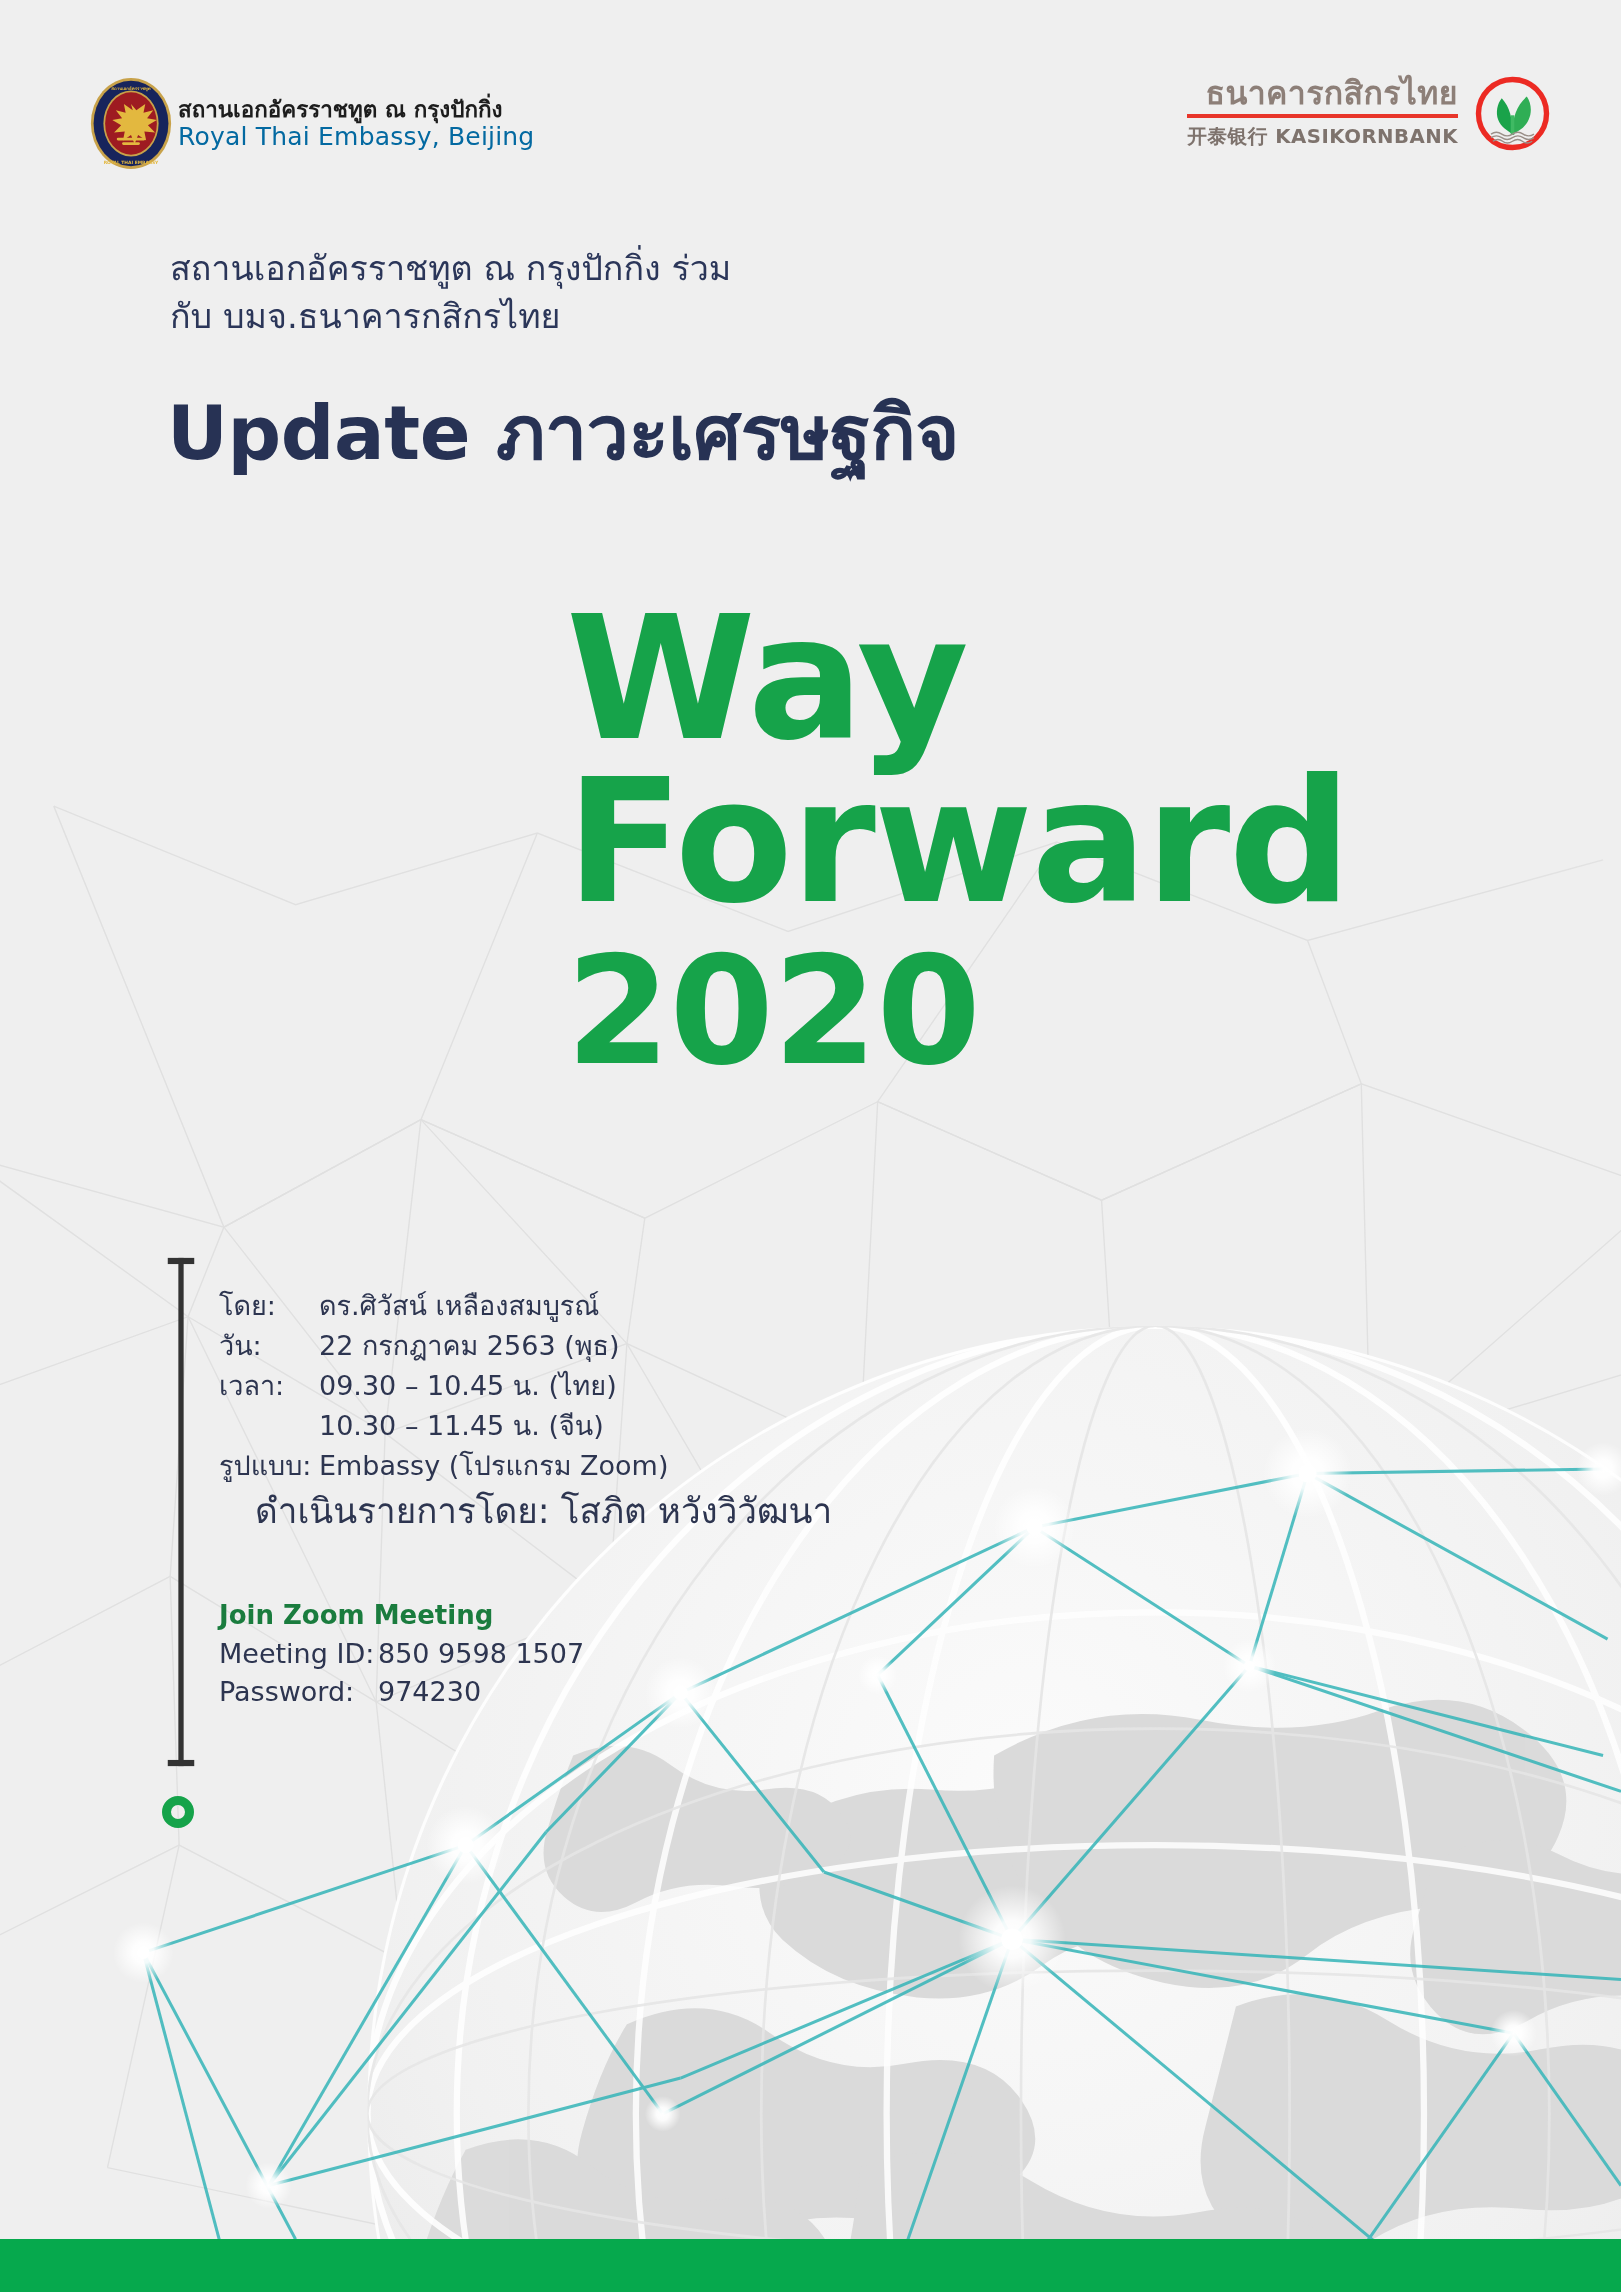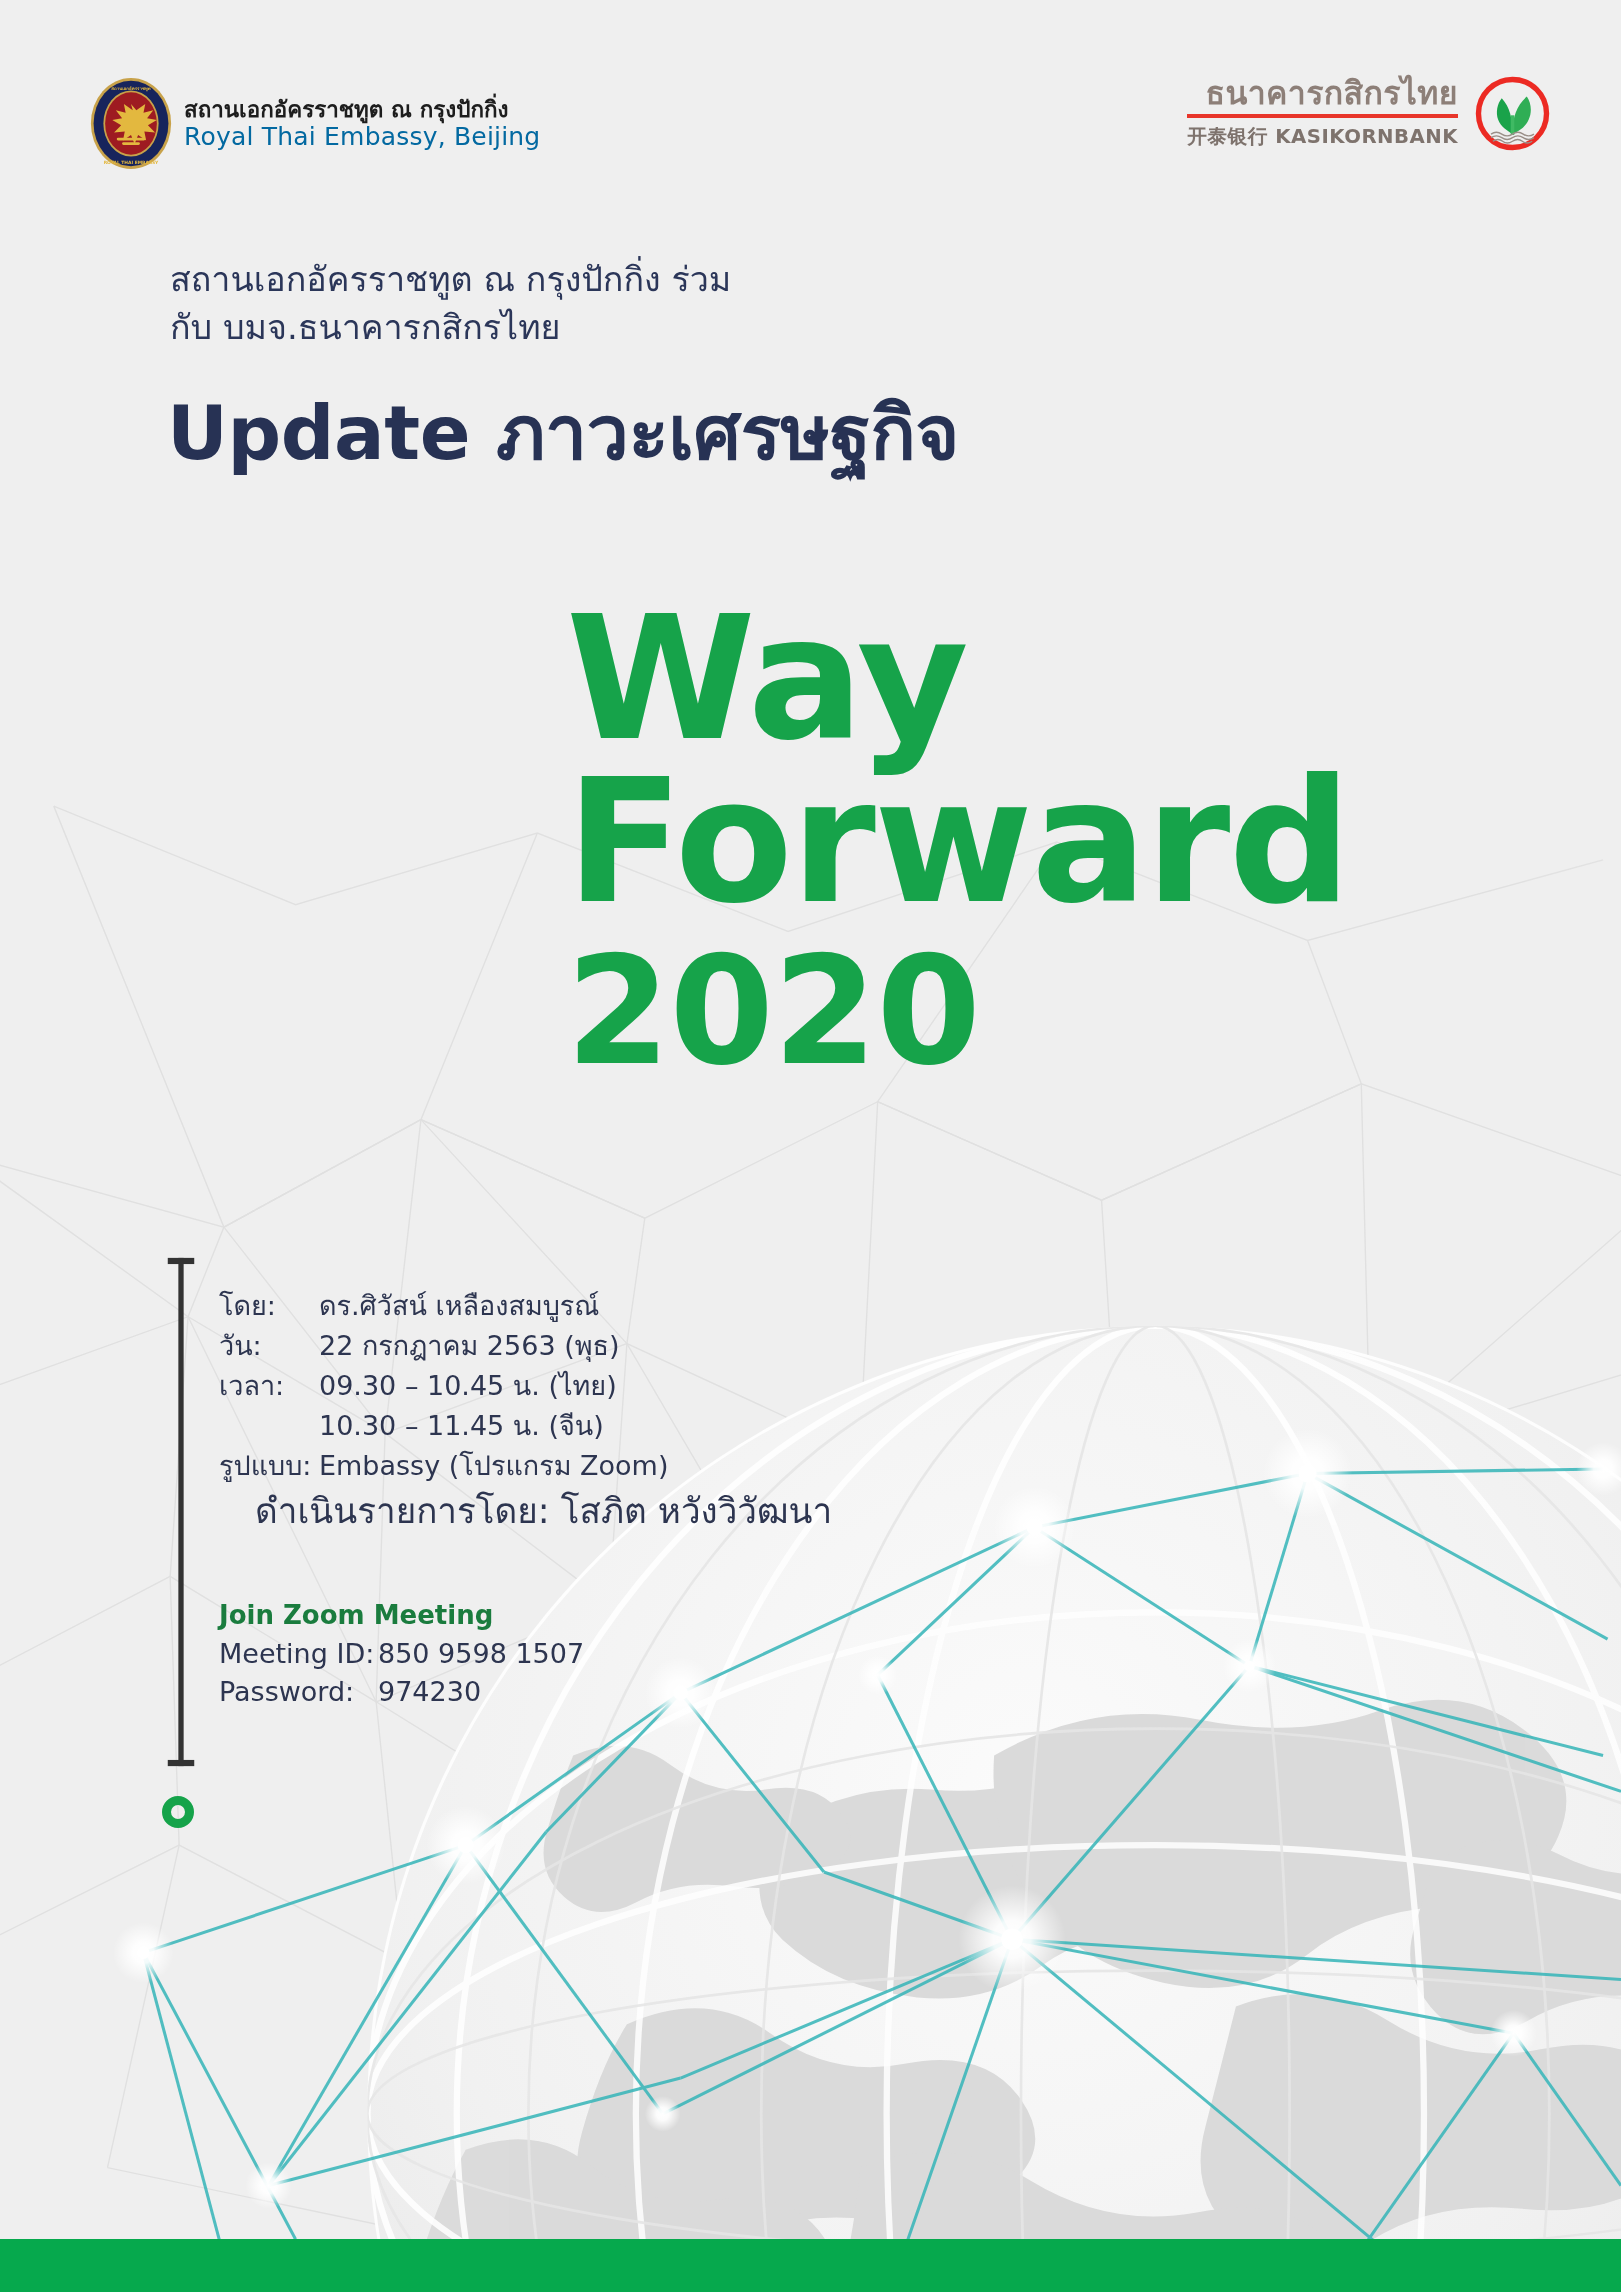--- a/index.html
+++ b/index.html
@@ -13,35 +13,35 @@
   #poster{
     position:absolute;inset:0;
     width:1621px;height:2293px;
     background:#efefef;
     overflow:hidden;
   }
   
   .bg-art{position:absolute;inset:0;width:1621px;height:2293px;pointer-events:none;}
   
   .hdr{position:absolute;top:0;left:0;width:1621px;height:179px;}
-  .emb-logo{position:absolute;left:90px;top:77px;display:flex;align-items:center;gap:12px;}
+  .emb-logo{position:absolute;left:90px;top:77px;display:flex;align-items:center;gap:6px;}
   .seal{width:82px;height:93px;flex:0 0 auto;}
   .emb-txt{display:flex;flex-direction:column;justify-content:center;line-height:1.18;}
   .emb-th{font-size:22.4px;font-weight:700;color:#1d1d1d;letter-spacing:0px;}
   .emb-en{font-size:25px;font-weight:400;color:#0369a1;letter-spacing:0.2px;}
 
   .kb-logo{position:absolute;right:70px;top:75px;display:flex;align-items:center;gap:16px;}
   .kb-words{display:flex;flex-direction:column;align-items:flex-end;}
   .kb-th{font-size:32px;font-weight:700;color:#8d7f78;line-height:1.02;letter-spacing:0.4px;}
   .kb-rule{width:100%;height:4.5px;background:#e8352a;margin:3.6px 0 4.5px 0;}
   .kb-en{font-size:19.7px;font-weight:700;color:#7e736d;letter-spacing:0.5px;white-space:nowrap;}
   .kb-mark{width:77px;height:77px;flex:0 0 auto;}
 
   
-  .lead{position:absolute;left:170px;top:255px;width:896px;}
+  .lead{position:absolute;left:170px;top:244px;width:896px;}
   .lead-line{font-size:34px;line-height:1.42;color:#2b3659;font-weight:400;}
   .title{position:absolute;left:167px;top:394px;width:985px;}
   .title-line{font-size:75px;line-height:1.04;color:#273254;font-weight:700;letter-spacing:-0.4px;}
 
   
   .wf{position:absolute;right:70px;top:600px;width:985px;text-align:left;}
   .wf-l1{font-size:172px;line-height:.92;color:#16a34a;font-weight:700;letter-spacing:-1.8px;}
   .wf-l2{font-size:172px;line-height:.98;color:#16a34a;font-weight:700;letter-spacing:-1.8px;}
   .wf-l3{font-size:150px;line-height:1.12;color:#16a34a;font-weight:700;letter-spacing:-0.9px;}
 

